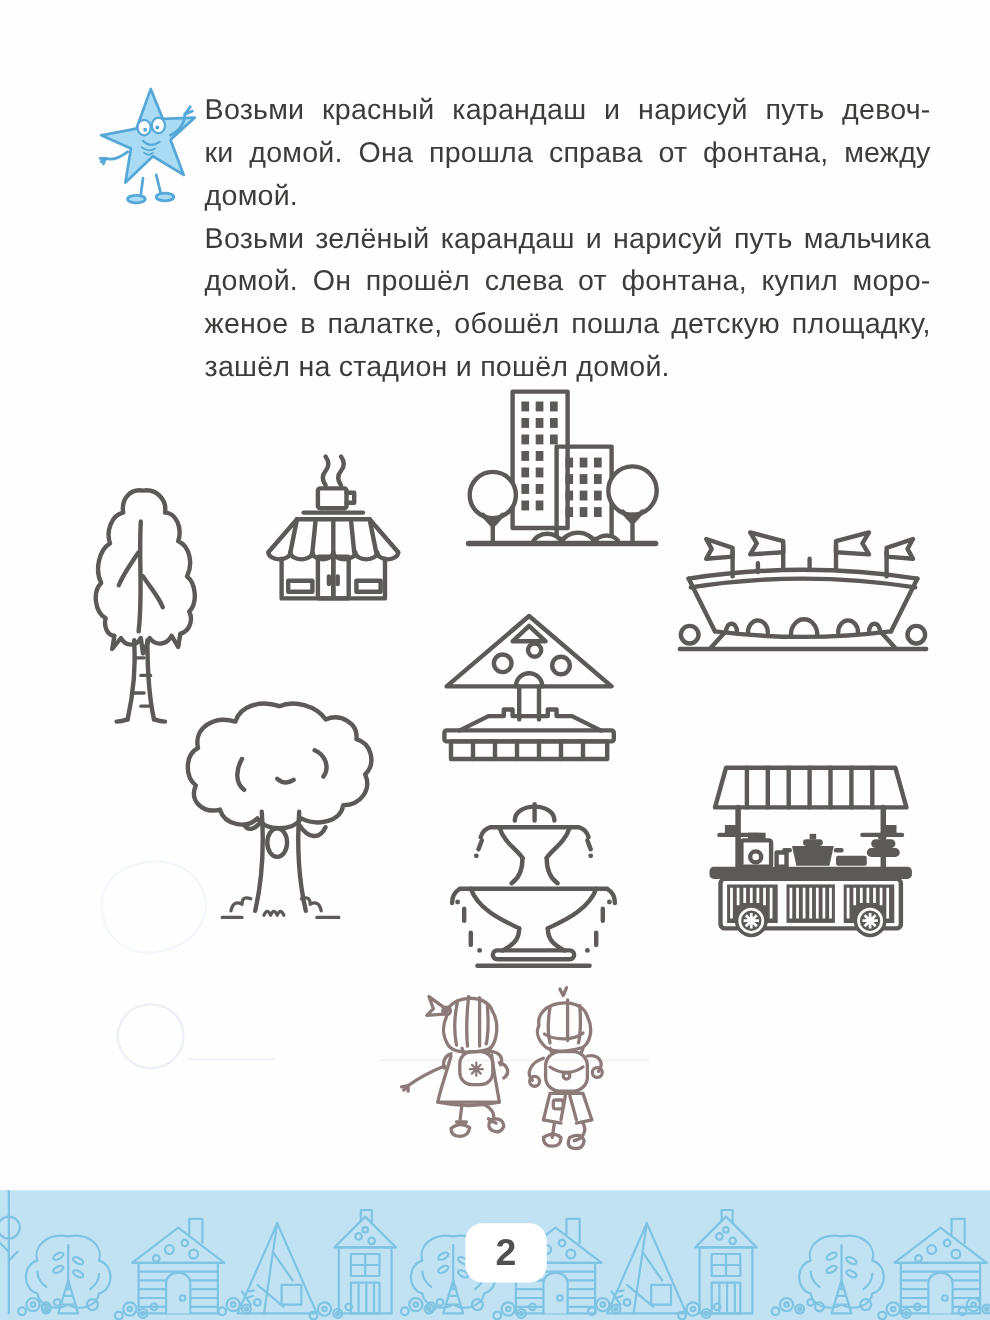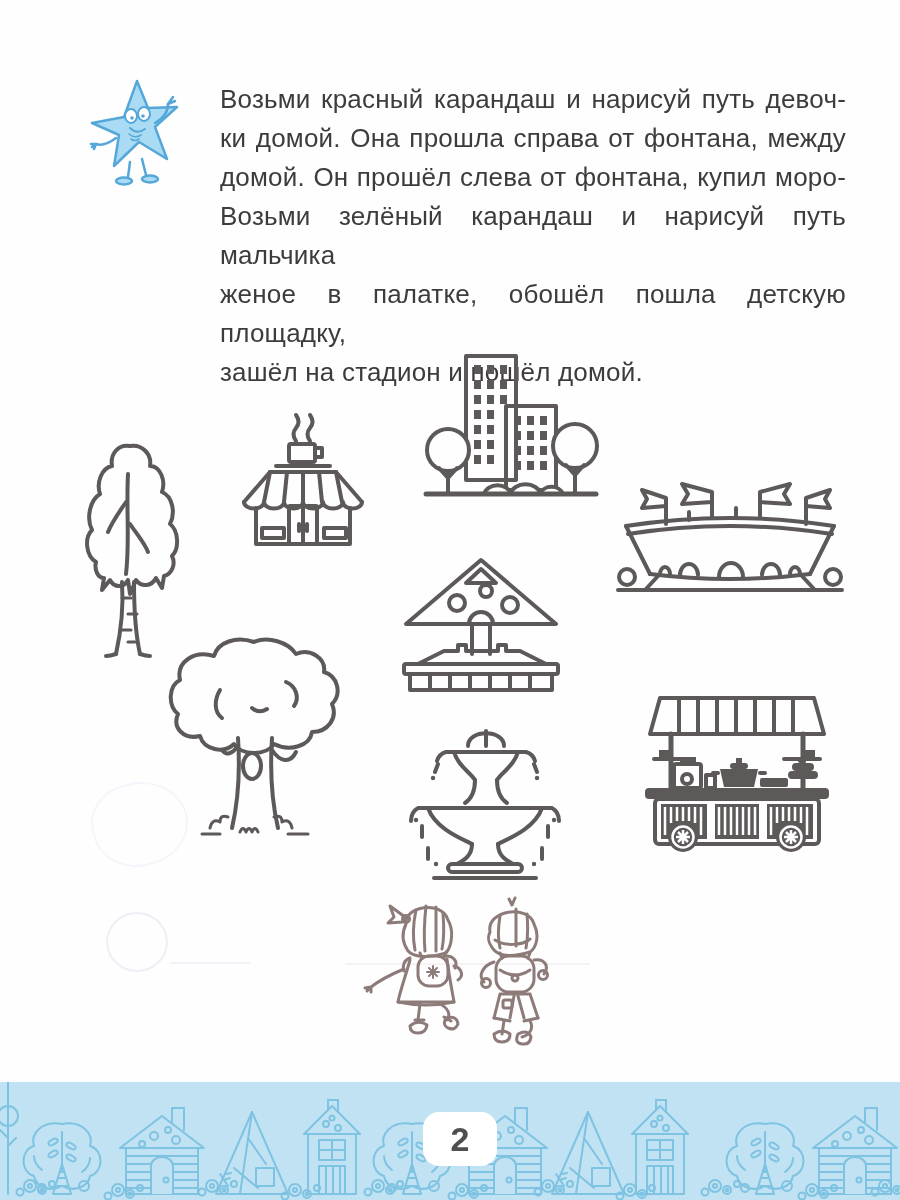--- a/index.html
+++ b/index.html
@@ -1,21 +1,21 @@
 <!DOCTYPE html>
 <html><head>
 <meta charset="utf-8">
 <style>
   html,body{margin:0;padding:0;background:#fff;}
   #page{position:relative;width:900px;height:1200px;background:#fefefe;overflow:hidden;
         font-family:"Liberation Sans",sans-serif;}
   
   #instructions{position:absolute;left:186px;top:80px;width:660px;color:#3e3c3b;
     font-size:26px;line-height:39px;letter-spacing:.2px;}
-  .line{text-align:justify;text-align-last:justify;white-space:normal;margin-left:34px;}
+  .line{text-align:justify;text-align-last:justify;white-space:normal;}
   .line.last{text-align-last:left;}
   
   .icon{position:absolute;}
   .icon svg{display:block;width:100%;height:100%;overflow:visible;}
   .ink{stroke:#5d5958;stroke-width:4;fill:none;stroke-linecap:round;stroke-linejoin:round;}
   .ink-thin{stroke:#5d5958;stroke-width:3;fill:none;stroke-linecap:round;stroke-linejoin:round;}
   .fill-ink{fill:#5d5958;stroke:none;}
   .kid{stroke:#8d7b79;stroke-width:3;fill:none;stroke-linecap:round;stroke-linejoin:round;}
   
   #footer{position:absolute;left:0;top:1082px;width:900px;height:118px;background:#c0e2f2;}
@@ -60,22 +60,23 @@
           <circle cx="58" cy="38" r="1.8"></circle>
         </g>
       <path d="M45 50 q7 7 15 1" fill="none" stroke="#55a7d8" stroke-width="2" stroke-linecap="round"></path>
       <path d="M44 56 q6 5 12 1 M46 61 q4 3 8 0" fill="none" stroke="#55a7d8" stroke-width="1.6" stroke-linecap="round"></path>
     </svg>
   </div>
 
   <div id="instructions">
     <div class="line">Возьми красный карандаш и нарисуй путь девоч-</div>
     <div class="line">ки домой. Она прошла справа от фонтана, между</div>
+    <div class="line last">домой.</div>
+    <div class="line">Возьми зелёный карандаш и нарисуй путь мальчика</div>
     <div class="line">домой. Он прошёл слева от фонтана, купил моро-</div>
-    <div class="line">Возьми зелёный карандаш и нарисуй путь мальчика</div>
     <div class="line">женое в палатке, обошёл пошла детскую площадку,</div>
     <div class="line last">зашёл на стадион и пошёл домой.</div>
   </div>
 
   <div>
 
     <div class="icon" style="left:76px;top:440px;width:108px;height:224px">
       <svg viewBox="0 0 108 224">
         <g class="ink" stroke-width="4.5">
           <path d="M54 6 C42 4 34 14 36 26 C26 28 20 42 24 54 C14 60 10 78 16 90 C8 98 10 116 20 122 C18 130 22 138 28 138 L26 150 L34 140 C38 148 48 148 52 140 L54 154 L60 140 C66 148 76 146 80 138 L86 148 L88 136 C96 134 100 124 96 116 C104 108 102 90 94 84 C100 72 96 56 86 52 C90 40 84 26 74 26 C76 14 66 4 54 6 Z"></path>

